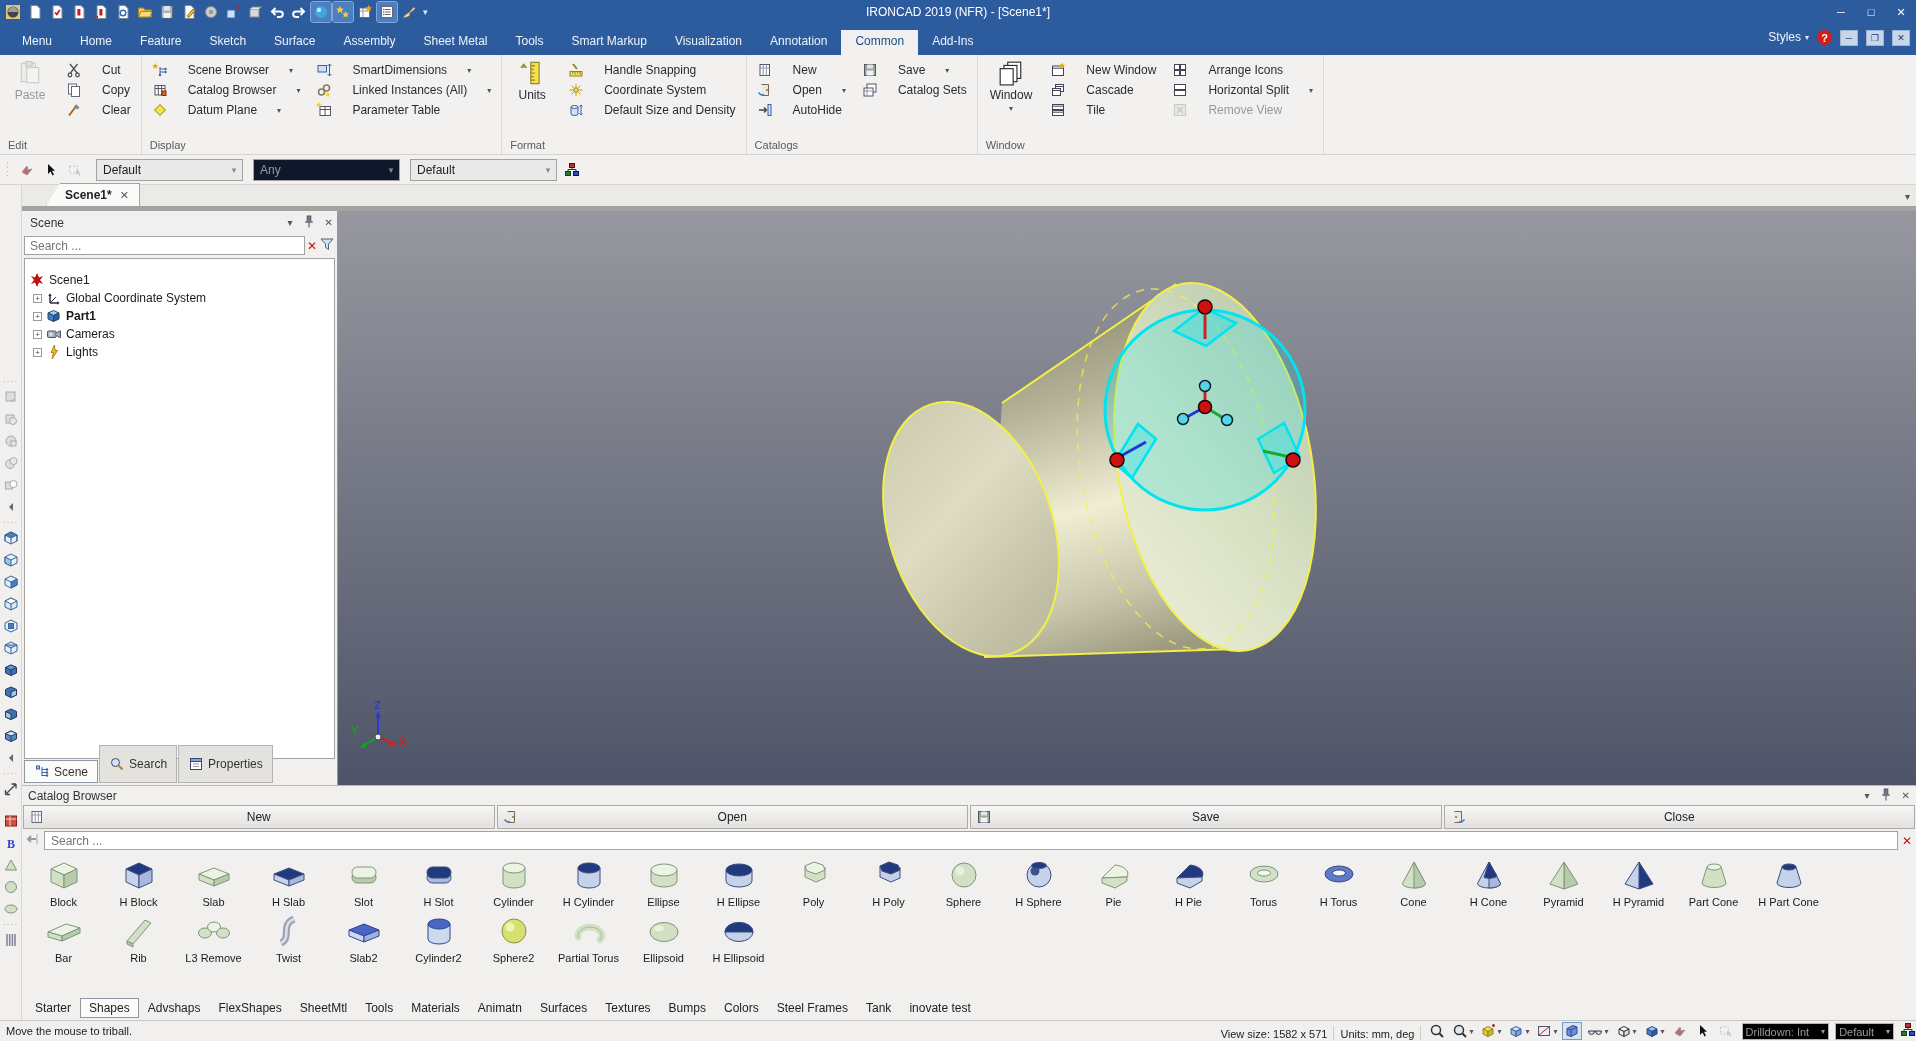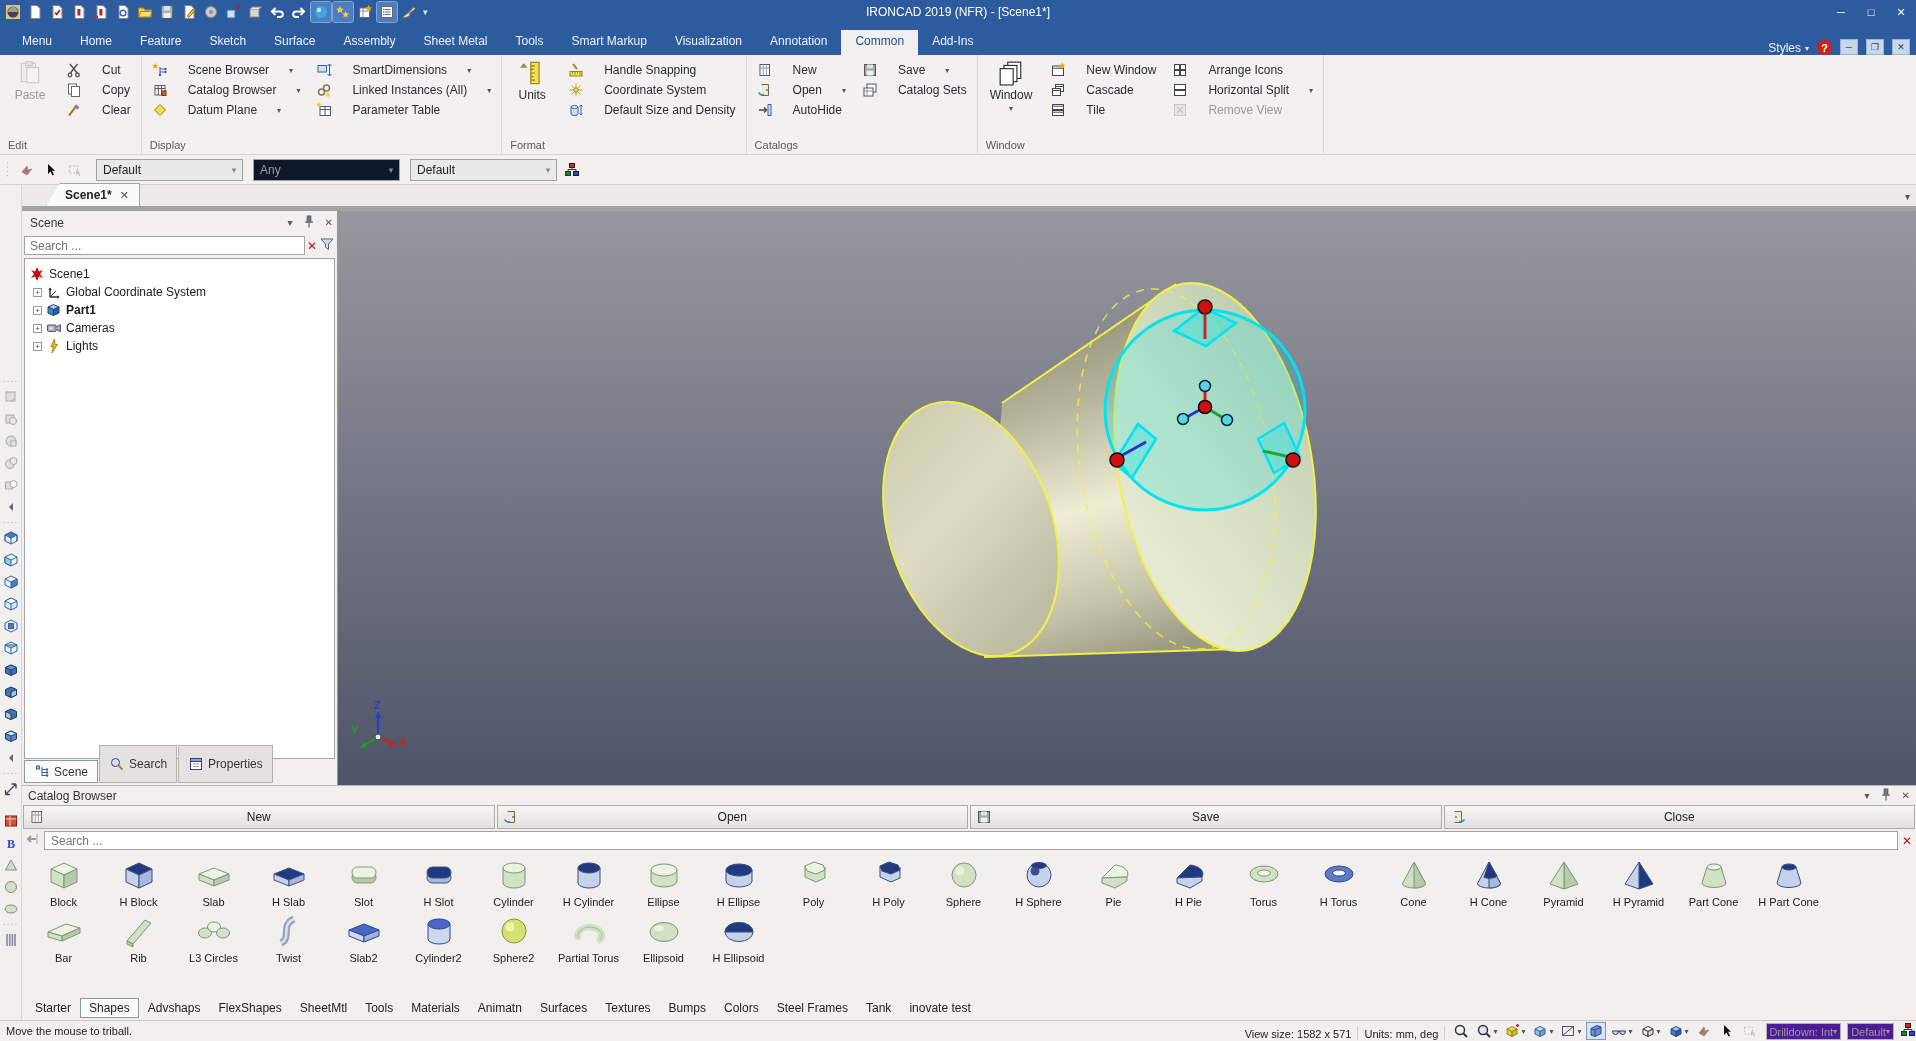--- a/index.html
+++ b/index.html
@@ -17,21 +17,21 @@
   .qat-caret{color:#dfe8f5;font-size:9px;padding:0 4px}
   .win-title{position:absolute;left:0;right:0;text-align:center;font-size:12px;color:#fff;pointer-events:none}
   .win-controls{margin-left:auto;display:flex;height:100%}
   .win-btn{width:30px;height:100%;display:flex;align-items:center;justify-content:center;color:#fff;font-size:11px}
 
   
   .menubar{height:31px;background:#2c5c9e;display:flex;align-items:flex-end;color:#e8eef8}
   .menu-tabs{display:flex;height:25px;margin-left:8px}
   .menu-tab{padding:4px 14px 0;height:25px;font-size:12px;color:#eef3fb;cursor:default}
   .menu-tab.active{background:#f1f0ee;color:#1a4f8b}
-  .menubar-right{margin-left:auto;display:flex;align-items:flex-end;gap:8px;padding-right:6px;height:25px}
+  .menubar-right{margin-left:auto;display:flex;align-items:flex-start;gap:8px;padding-right:6px;height:25px}
   .styles{display:flex;align-items:center;gap:4px;color:#f0f4fb}
   .help-badge{width:15px;height:15px;border-radius:50%;background:#d02018;color:#fff;font-weight:bold;font-size:11px;display:flex;align-items:center;justify-content:center}
   .mdi-btn{width:18px;height:16px;display:flex;align-items:center;justify-content:center;color:#16335e;background:#c8d6ea;border:1px solid #9db4d2;font-size:9px}
 
   
   .ribbon{height:100px;background:#f2f1ef;border-bottom:1px solid #d5d3d1;display:flex}
   .rib-group{display:flex;flex-direction:column;border-right:1px solid #dbd9d6;padding:2px 8px 0}
   .rib-items{display:flex;gap:12px;flex:1;align-items:flex-start}
   .rib-label{text-align:left;font-size:11px;color:#5a5a5a;padding:2px 0 3px}
   .rib-big{display:flex;flex-direction:column;align-items:center;justify-content:center;min-width:44px;padding:3px 4px;gap:2px;font-size:12px;color:#2a2a35}
@@ -66,21 +66,21 @@
   .rightcol{flex:1;display:flex;flex-direction:column;min-width:0}
   .mainrow{height:574px;display:flex;min-height:0}
 
   
   .scenepanel{width:316px;background:#f1f0ee;border-right:1px solid #96989b;display:flex;flex-direction:column}
   .sp-header{height:23px;display:flex;align-items:center;padding:0 4px 0 8px;color:#333}
   .sp-header .sp-ic{margin-left:auto;display:flex;gap:8px;color:#555;font-size:10px;align-items:center}
   .sp-search{height:23px;display:flex;align-items:center;gap:2px;padding:0 2px}
   .sp-search input{flex:1;height:19px;border:1px solid #a3a2a0;padding:0 5px;font-size:12px;font-family:inherit;color:#333;background:#fff}
   .redx{color:#c21010;font-weight:bold;font-size:12px}
-  .sp-tree{flex:1;background:#fff;border:1px solid #a3a2a0;margin:1px 2px;overflow:hidden;padding:6px 0}
+  .sp-tree{flex:1;background:#fff;border:1px solid #a3a2a0;margin:1px 2px;overflow:hidden;padding:12px 0}
   .tree-row{display:flex;align-items:center;height:18px;gap:4px;padding-left:4px;white-space:nowrap}
   .tree-row.child{padding-left:8px}
   .expander{width:9px;height:9px;border:1px solid #9a9a9a;background:#fff;font-size:8px;line-height:7px;text-align:center;color:#444;flex:none}
   .tree-label{color:#1a1a1a}
   .tree-label.bold{font-weight:bold}
   .sp-tabs{height:25px;display:flex;align-items:flex-end;gap:1px;padding:1px 2px 2px}
   .sp-tab{display:flex;align-items:center;gap:4px;padding:2px 9px;background:#e4e2df;border:1px solid #b5b3b0;color:#333;height:38px}
   .sp-tab.active{background:#fbfbfa;border-color:#8c98a6;height:23px}
 
   
@@ -103,21 +103,21 @@
   .cat-tab.active{background:#fbfbfa;border-color:#8c98a6}
 
   
   .statusbar{height:21px;background:#f1f0ee;border-top:1px solid #c9c7c5;display:flex;align-items:center;font-size:11px;color:#222}
   .statusbar .msg{padding-left:6px}
   .status-right{margin-left:auto;display:flex;align-items:flex-end;gap:6px;}
   .sep{width:1px;height:14px;background:#cfcdca}
   .st-icon{height:18px;display:flex;align-items:center;padding:0 1px;border:1px solid transparent}
   .st-icon.pressed{background:#d8e4f2;border-color:#7a9cc4}
   .st-icon.disabled{opacity:.4}
-  .st-combo{height:17px;border:1px solid #b5b3b0;background:#4c1d95;color:#9a9a9a;display:flex;align-items:center;font-size:11px;padding:0 3px;gap:0}
+  .st-combo{height:17px;border:1px solid #b5b3b0;background:#000000;color:#9a9a9a;display:flex;align-items:center;font-size:11px;padding:0 3px;gap:12px}
 </style>
 </head>
 <body>
 
 <div id="app">
 
   <div class="titlebar">
     <div class="qat" id="qat">
         <span class="qat-btn ">
           <span class="icon">
@@ -1367,21 +1367,21 @@
               <span class="lbl">Rib</span>
             </div>
             <div class="cat-item">
               <span class="icon">
                 <svg width="40" height="40" viewBox="0 0 40 40">
                   <ellipse cx="11" cy="22" rx="6.5" ry="5" fill="#d2e0c4" stroke="#7e947e" stroke-width="1"></ellipse>
                   <ellipse cx="20" cy="16" rx="6.5" ry="5" fill="#edf3e2" stroke="#7e947e" stroke-width="1"></ellipse>
                   <ellipse cx="29" cy="22" rx="6.5" ry="5" fill="#d2e0c4" stroke="#7e947e" stroke-width="1"></ellipse>
                 </svg>
               </span>
-              <span class="lbl">L3 Circles</span>
+              <span class="lbl">L3 Remove</span>
             </div>
             <div class="cat-item">
               <span class="icon">
                 <svg width="40" height="40" viewBox="0 0 40 40">
                   <path d="M12,32 C23,27 11,14 25,8" fill="none" stroke="#9aa4b5" stroke-width="7"></path>
                   <path d="M12,32 C23,27 11,14 25,8" fill="none" stroke="#dde2ea" stroke-width="2.5"></path>
                 </svg>
               </span>
               <span class="lbl">Twist</span>
             </div>

